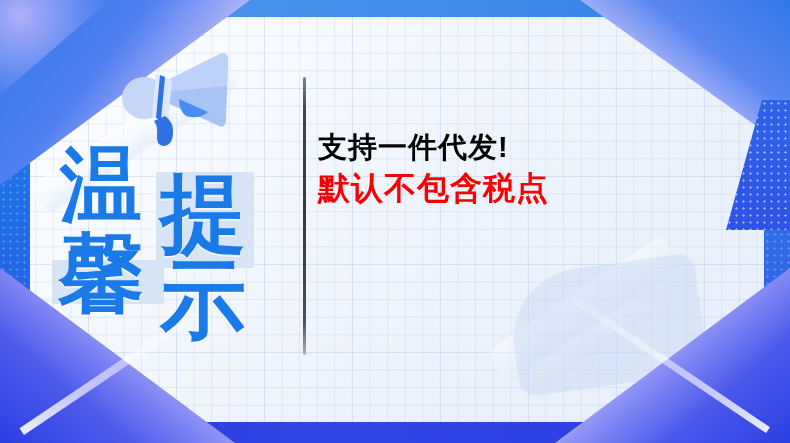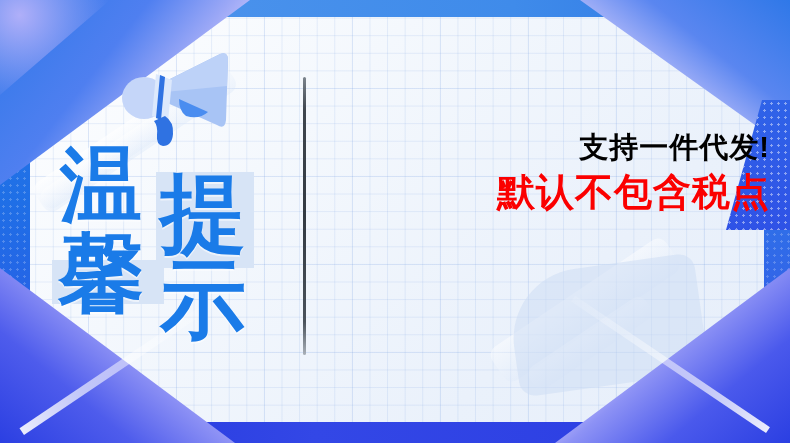--- a/index.html
+++ b/index.html
@@ -171,32 +171,32 @@
     width: 3px; height: 278px;
     background: linear-gradient(180deg,#7d858e 0%, #3f464e 12%, #333a42 50%, #4a525b 88%, #aab1b9 100%);
     border-radius: 2px;
   }
 
   
   .msg {
     position: absolute;
     left: 318px; top: 128px;
     width: 452px;
-    text-align: right;
+    text-align: left;
   }
   .msg-line {
     font-weight: 700;
     color: #000000;
     line-height: 1.34;
     white-space: nowrap;
     letter-spacing: 0.5px;
   }
   .msg-line.l1 { font-size: 29px; letter-spacing: 1px; }
   .msg-line.l2 { font-size: 27px; }
-  .msg-line.l3 { font-size: 38px; color: #fb0000; letter-spacing: 1px; }
+  .msg-line.l3 { font-size: 32px; color: #fb0000; letter-spacing: 1px; }
   .msg-line.l4 { font-size: 27px; }
 </style>
 </head>
 <body>
 
 <div id="banner">
 
   <div class="paper"></div>
   <div class="grid"></div>
   <div class="grid-major"></div>

